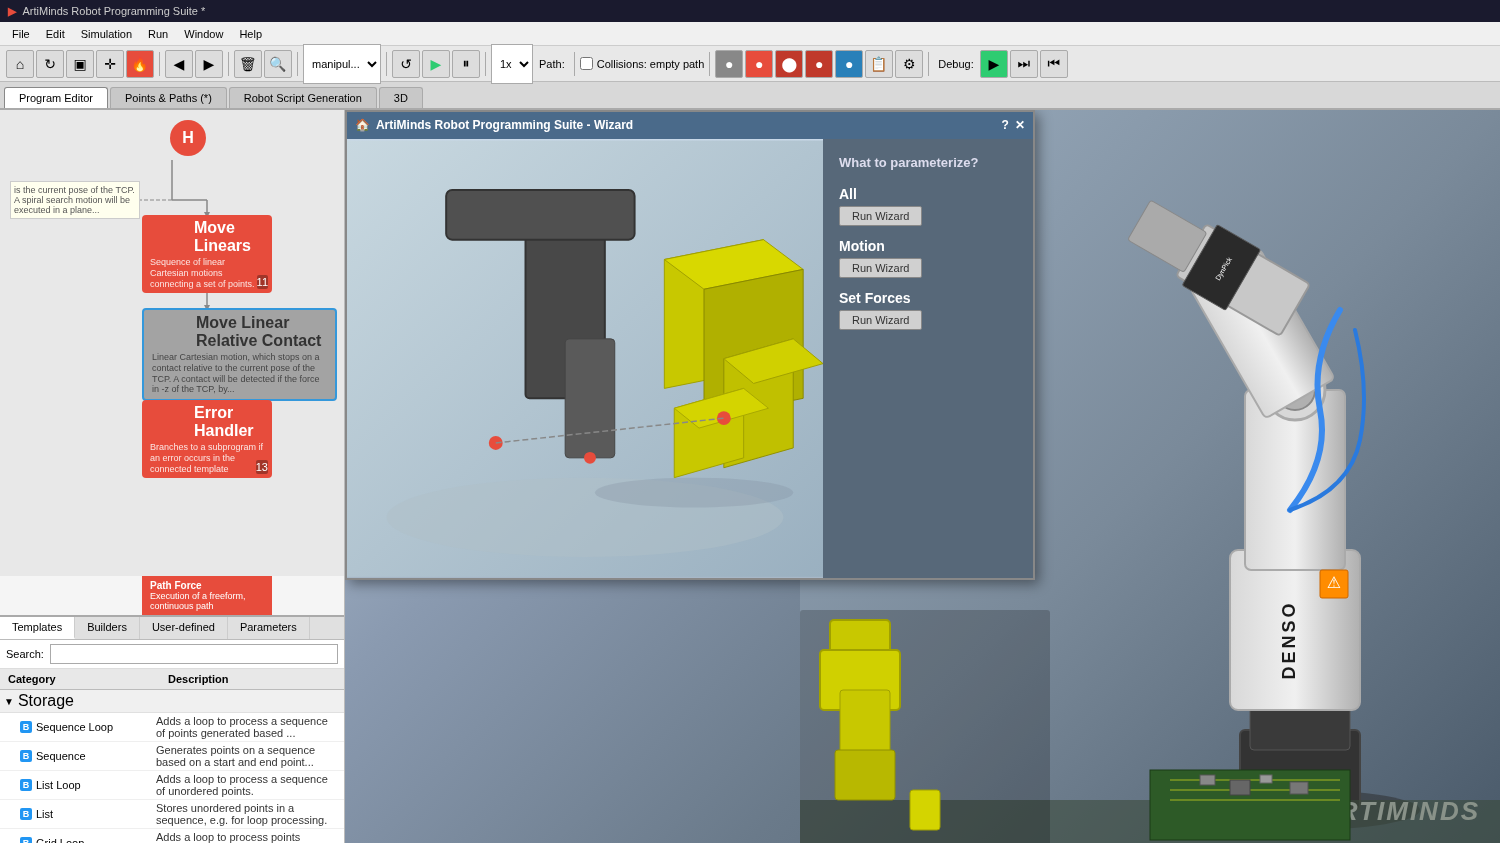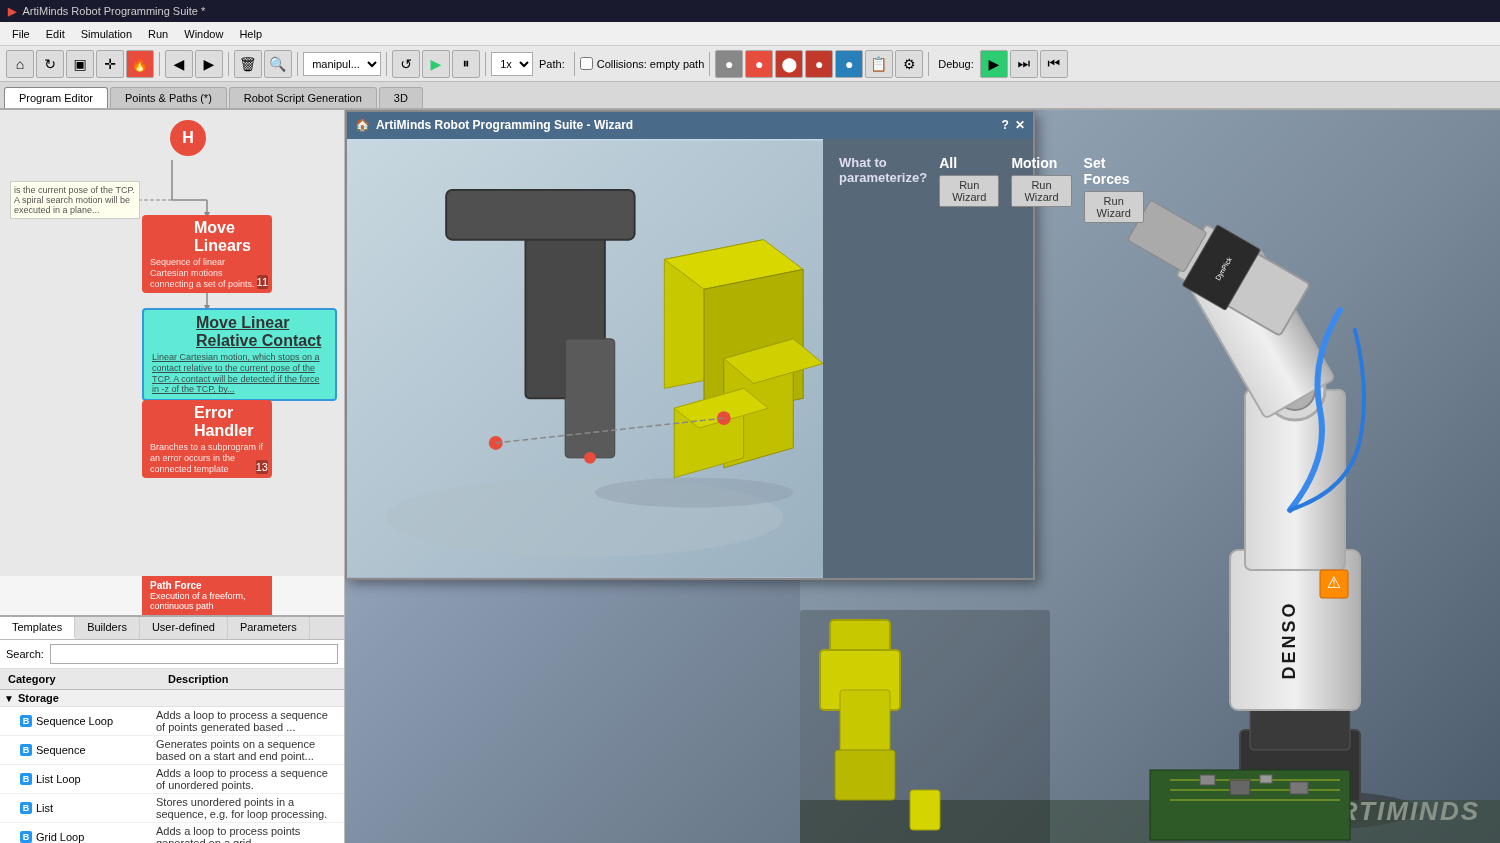--- a/index.html
+++ b/index.html
@@ -51,26 +51,25 @@
       background: #ddd;
       border: 1px solid #aaa;
       border-radius: 2px;
       display: flex; align-items: center; justify-content: center;
       cursor: pointer;
       font-size: 14px;
     }
     .toolbar-btn.active { background: #e74c3c; color: white; }
     .toolbar-separator { width: 1px; height: 24px; background: #aaa; margin: 0 3px; }
     .toolbar-dropdown {
-      height: 24px;
+      height: 40px;
       border: 1px solid #aaa;
       background: white;
       font-size: 11px;
       padding: 0 4px;
-      text-align: center;
     }
 
     
     .tab-bar {
       background: #d8d8d8;
       height: 28px;
       display: flex;
       align-items: flex-end;
       padding: 0 4px;
       border-bottom: 2px solid #aaa;
@@ -120,21 +119,21 @@
     .flow-node {
       position: absolute;
       background: #e74c3c;
       color: white;
       border-radius: 4px;
       padding: 4px 8px;
       font-size: 10px;
       width: 130px;
       cursor: pointer;
     }
-    .flow-node.blue-border { border: 2px solid #3498db; background: #5eead4; color: #333; text-decoration: underline; }
+    .flow-node.blue-border { border: 2px solid #3498db; background: #a3a3a3; color: #333; }
     .flow-node-title { font-weight: bold; font-size: 16px; margin-bottom: 2px; padding-left: 44px; }
     .flow-node-desc { font-size: 9px; opacity: 0.85; line-height: 1.2; }
     .flow-node-badge {
       position: absolute;
       right: 4px;
       bottom: 4px;
       background: rgba(0,0,0,0.3);
       border-radius: 2px;
       padding: 1px 0;
       font-size: 11px;
@@ -206,21 +205,21 @@
     .table-body { overflow-y: scroll; height: 160px; }
     .category-row {
       display: flex;
       align-items: center;
       background: #f0f0f0;
       border-bottom: 1px solid #e0e0e0;
       padding: 2px 4px;
       cursor: pointer;
     }
     .category-row .caret { margin-right: 4px; font-size: 10px; }
-    .category-row .cat-name { font-size: 11px; font-weight: bold; }
+    .category-row .cat-name { font-size: 16px; font-weight: normal; }
     .item-row {
       display: flex;
       align-items: center;
       border-bottom: 1px solid #efefef;
       padding: 2px 4px 2px 20px;
     }
     .item-row .item-icon {
       width: 12px; height: 12px;
       border-radius: 2px;
       margin-right: 4px;
@@ -287,21 +286,21 @@
       position: relative;
       overflow: hidden;
     }
 
     .wizard-panel {
       width: 210px;
       background: rgba(60, 80, 100, 0.85);
       padding: 16px;
       color: white;
       display: flex;
-      flex-direction: row;
+      flex-direction: column;
       gap: 12px;
     }
     .wizard-section-title {
       font-size: 13px;
       font-weight: bold;
       color: #dde;
       margin-bottom: 4px;
     }
     .wizard-item { }
     .wizard-item-label {

